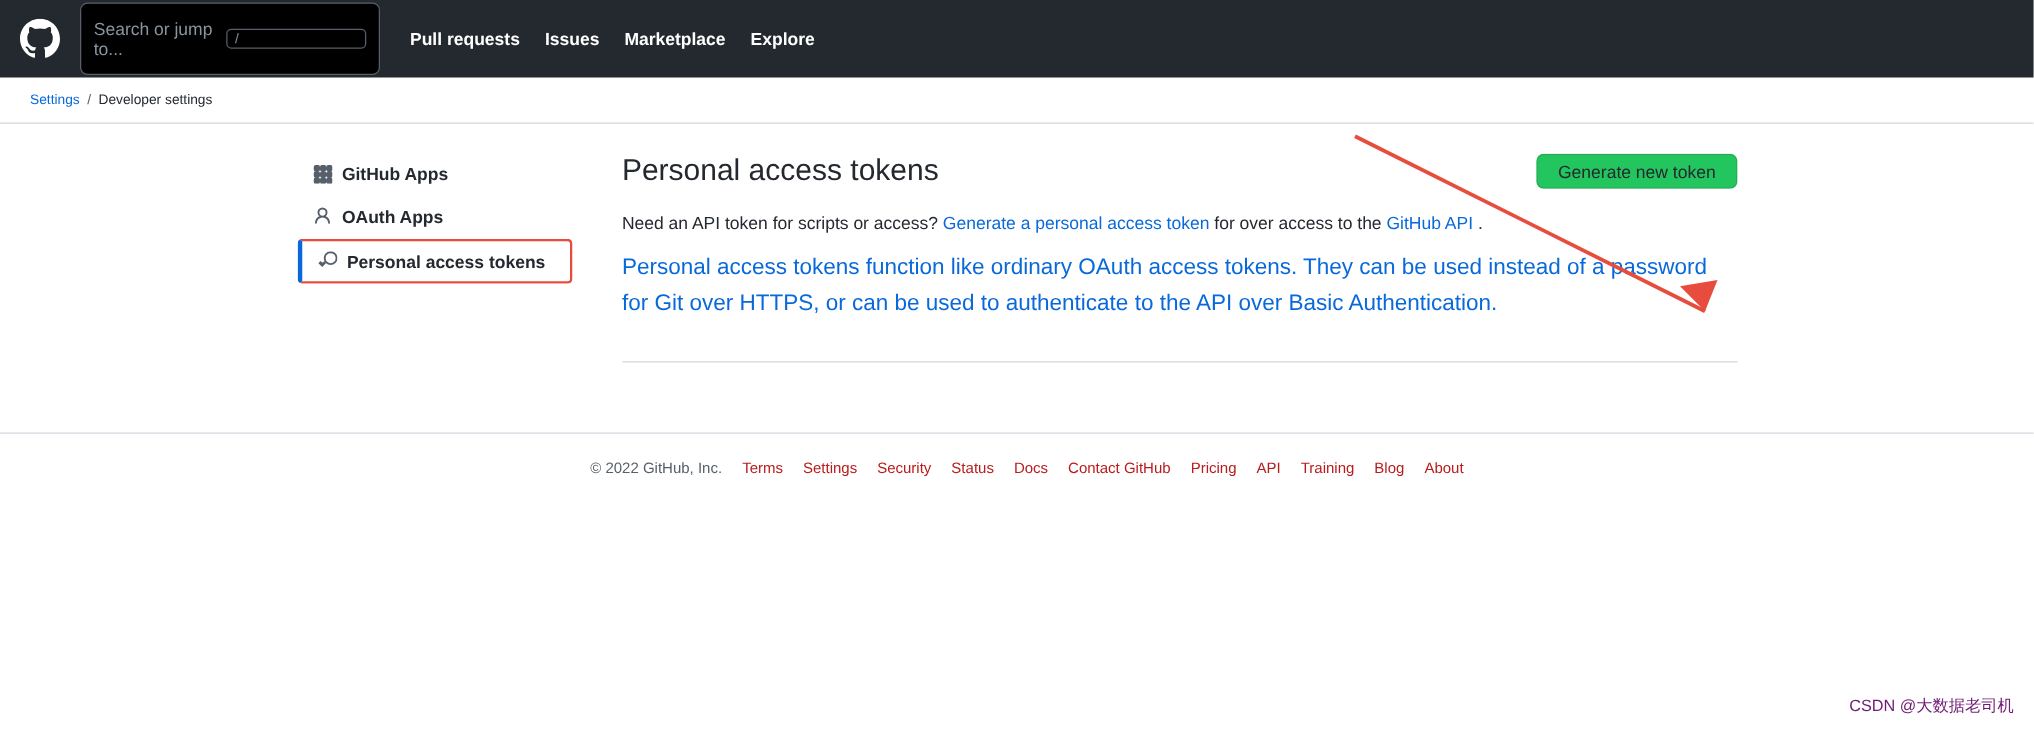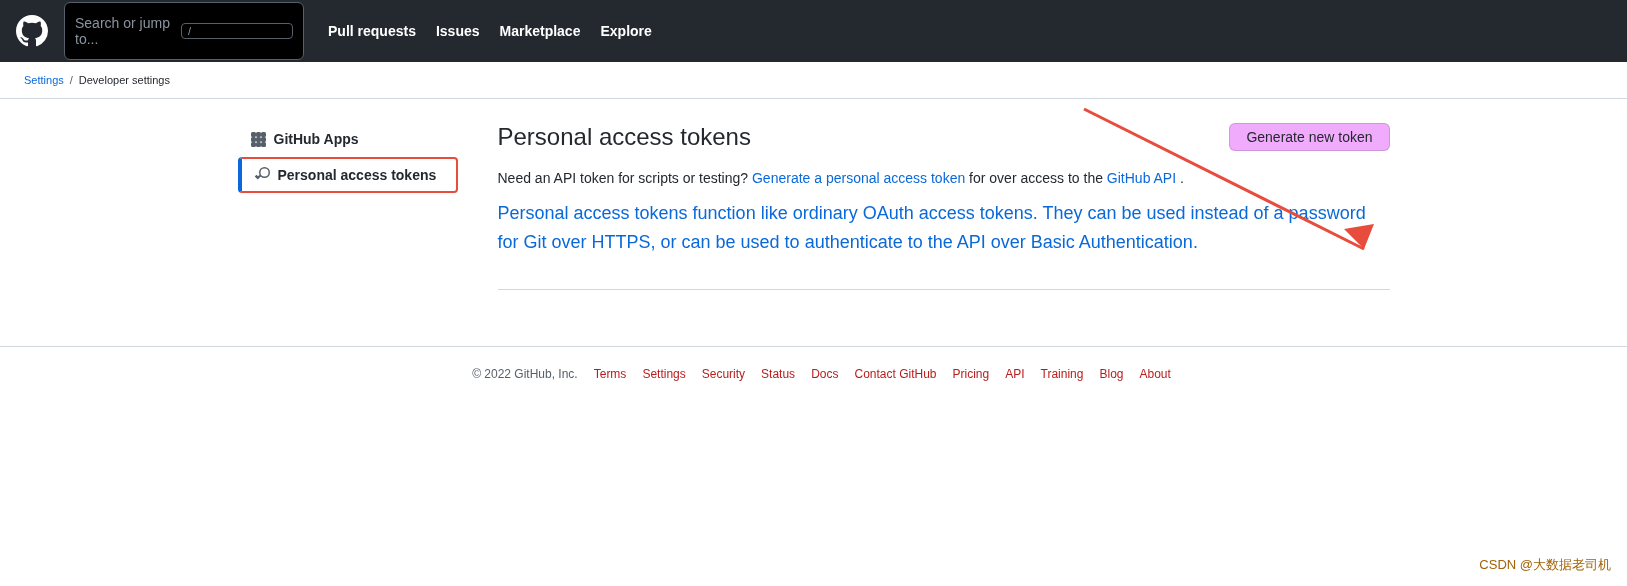--- a/index.html
+++ b/index.html
@@ -115,21 +115,21 @@
       align-items: flex-start;
       margin-bottom: 16px;
     }
     .page-title {
       font-size: 24px;
       font-weight: 400;
       color: #24292f;
     }
     .generate-btn {
       padding: 5px 16px;
-      background: #f0abfc;
+      background: #22c55e;
       border: 1px solid rgba(27,31,36,0.15);
       border-radius: 6px;
       font-size: 14px;
       font-weight: 500;
       color: #24292f;
       cursor: pointer;
       white-space: nowrap;
     }
 
     .description {
@@ -176,21 +176,21 @@
     }
     .footer a { color: #b91c1c; text-decoration: none; font-size: 12px; }
     .footer-copy { font-size: 12px; color: #57606a; }
 
     
     .watermark {
       position: fixed;
       bottom: 12px;
       right: 16px;
       font-size: 13px;
-      color: #a16207;
+      color: #701a75;
     }
   </style>
 </head>
 <body>
 
 <header class="header">
   <div class="header-logo">
     <svg viewBox="0 0 16 16" xmlns="http://www.w3.org/2000/svg">
       <path d="M8 0C3.58 0 0 3.58 0 8c0 3.54 2.29 6.53 5.47 7.59.4.07.55-.17.55-.38 0-.19-.01-.82-.01-1.49-2.01.37-2.53-.49-2.69-.94-.09-.23-.48-.94-.82-1.13-.28-.15-.68-.52-.01-.53.63-.01 1.08.58 1.23.82.72 1.21 1.87.87 2.33.66.07-.52.28-.87.51-1.07-1.78-.2-3.64-.89-3.64-3.95 0-.87.31-1.59.82-2.15-.08-.2-.36-1.02.08-2.12 0 0 .67-.21 2.2.82.64-.18 1.32-.27 2-.27.68 0 1.36.09 2 .27 1.53-1.04 2.2-.82 2.2-.82.44 1.1.16 1.92.08 2.12.51.56.82 1.27.82 2.15 0 3.07-1.87 3.75-3.65 3.95.29.25.54.73.54 1.48 0 1.07-.01 1.93-.01 2.2 0 .21.15.46.55.38A8.013 8.013 0 0016 8c0-4.42-3.58-8-8-8z"></path>
     </svg>
@@ -224,37 +224,45 @@
 
   <aside class="sidebar">
     <a class="sidebar-item" href="#">
       <span class="sidebar-icon">
         <svg viewBox="0 0 16 16" xmlns="http://www.w3.org/2000/svg">
           <path d="M1 2.5A1.5 1.5 0 012.5 1h2A1.5 1.5 0 016 2.5v2A1.5 1.5 0 014.5 6h-2A1.5 1.5 0 011 4.5v-2zm5 0A1.5 1.5 0 017.5 1h2A1.5 1.5 0 0111 2.5v2A1.5 1.5 0 019.5 6h-2A1.5 1.5 0 016 4.5v-2zm5 0A1.5 1.5 0 0112.5 1h2A1.5 1.5 0 0116 2.5v2A1.5 1.5 0 0114.5 6h-2A1.5 1.5 0 0111 4.5v-2zM1 7.5A1.5 1.5 0 012.5 6h2A1.5 1.5 0 016 7.5v2A1.5 1.5 0 014.5 11h-2A1.5 1.5 0 011 9.5v-2zm5 0A1.5 1.5 0 017.5 6h2A1.5 1.5 0 0111 7.5v2A1.5 1.5 0 019.5 11h-2A1.5 1.5 0 016 9.5v-2zm5 0A1.5 1.5 0 0112.5 6h2A1.5 1.5 0 0116 7.5v2A1.5 1.5 0 0114.5 11h-2A1.5 1.5 0 0111 9.5v-2zM1 12.5A1.5 1.5 0 012.5 11h2A1.5 1.5 0 016 12.5v2A1.5 1.5 0 014.5 16h-2A1.5 1.5 0 011 14.5v-2zm5 0A1.5 1.5 0 017.5 11h2A1.5 1.5 0 0111 12.5v2A1.5 1.5 0 019.5 16h-2A1.5 1.5 0 016 14.5v-2zm5 0A1.5 1.5 0 0112.5 11h2A1.5 1.5 0 0116 12.5v2A1.5 1.5 0 0114.5 16h-2A1.5 1.5 0 0111 14.5v-2z"></path>
         </svg>
       </span>
       <span>GitHub Apps</span>
     </a>
+    <a class="sidebar-item" href="#">
+      <span class="sidebar-icon">
+        <svg viewBox="0 0 16 16" xmlns="http://www.w3.org/2000/svg">
+          <path d="M10.5 5a2.5 2.5 0 11-5 0 2.5 2.5 0 015 0zm.061 3.073a4 4 0 10-5.123 0 6.004 6.004 0 00-3.431 5.142.75.75 0 001.498.07 4.5 4.5 0 018.99 0 .75.75 0 101.498-.07 6.005 6.005 0 00-3.432-5.142z"></path>
+        </svg>
+      </span>
+      <span>OAuth Apps</span>
+    </a>
     <a class="sidebar-item active" href="#">
       <span class="sidebar-icon">
         <svg viewBox="0 0 16 16" xmlns="http://www.w3.org/2000/svg">
           <path d="M10.5 0a5.5 5.5 0 100 11 5.5 5.5 0 000-11zM6.5 5.5a4 4 0 118 0 4 4 0 01-8 0zM.75 9.5l3 3 3-3-1.5-1.5L4 9.25l-.75-.75L2.5 7.75 1 9.25.75 9.5z"></path>
         </svg>
       </span>
       <span>Personal access tokens</span>
     </a>
   </aside>
 
   <main class="main">
     <div class="main-header">
       <h1 class="page-title">Personal access tokens</h1>
       <button class="generate-btn">Generate new token</button>
     </div>
     <p class="description">
-      <span>Need an API token for scripts or testing?</span>
+      <span>Need an API token for scripts or access?</span>
       <a href="#">Generate a personal access token</a>
       <span> for over access to the </span>
       <a href="#">GitHub API</a>
       <span>.</span>
     </p>
     <p class="sub-description">Personal access tokens function like ordinary OAuth access tokens. They can be used instead of a password for Git over HTTPS, or can be used to authenticate to the API over Basic Authentication.</p>
     <hr class="divider">
   </main>
 </div>
 

